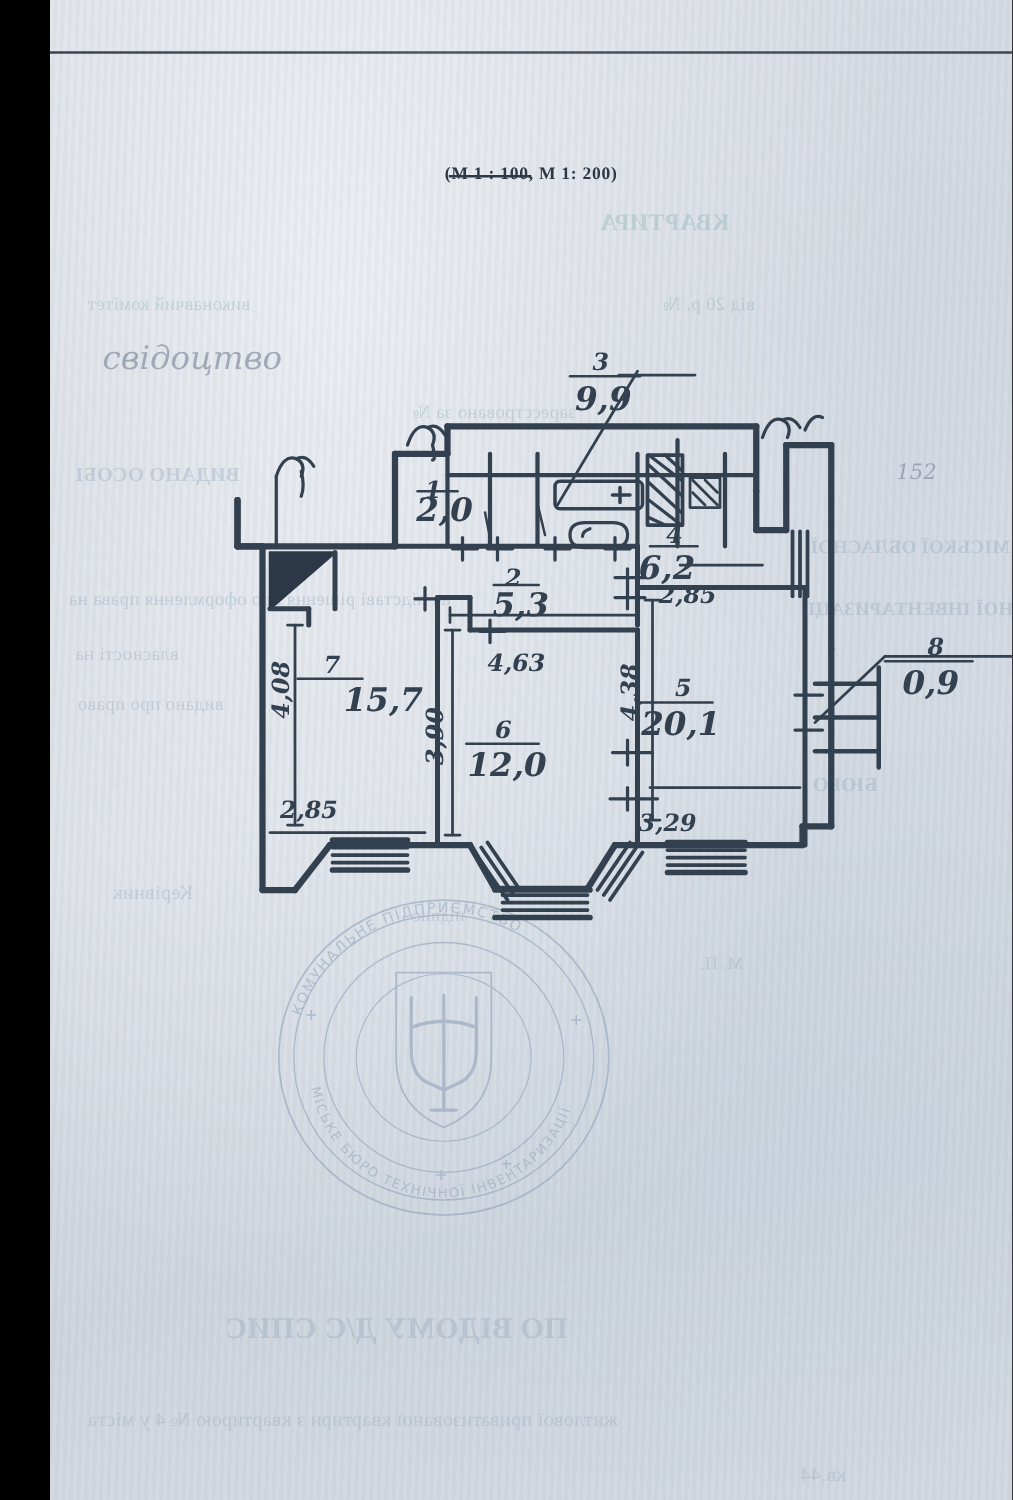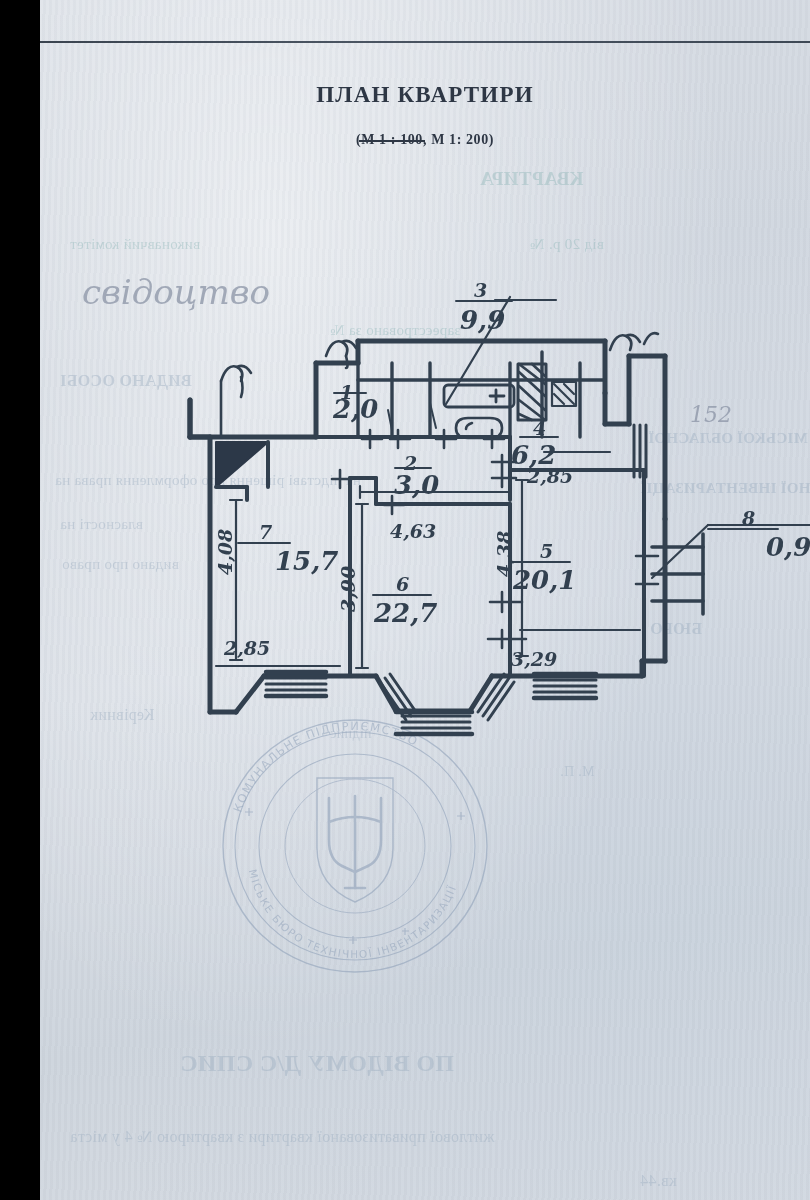--- a/index.html
+++ b/index.html
@@ -123,25 +123,24 @@
       <div class="ghost bold" style="left: 650px; top: 620px; font-size: 16px;">БЮРО</div>
       <div class="ghost" style="left: 90px; top: 706px; font-size: 16px;">Керівник</div>
       <div class="ghost" style="left: 330px; top: 726px; font-size: 14px;">підпис</div>
       <div class="ghost" style="left: 560px; top: 764px; font-size: 14px;">М. П.</div>
       <div class="ghost bold" style="left: 180px; top: 1050px; font-size: 24px;">ПО ВІДОМУ  Д/С СПИС</div>
       <div class="ghost" style="left: 70px; top: 1128px; font-size: 16px;">житлової  приватизованої  квартири  з  квартирою №  4  у  міста</div>
       <div class="ghost" style="left: 640px; top: 1172px; font-size: 16px;">кв.44</div>
     </div>
 
   <div id="hand-layer">
-      <div class="pencil" style="left: 82px; top: 272px; font-size: 34px;">свідоцтво</div>
-      <div class="pencil" style="left: 690px; top: 368px; font-size: 22px; margin-top: 34px;">152</div>
+      <div class="pencil" style="left: 82px; top: 272px; font-size: 26px;">свідоцтво</div>
+      <div class="pencil" style="left: 717px; top: 368px; font-size: 17px;">152</div>
     </div>
 
-  <div class="title" id="title-main">ПЛАН КВАРТИРИ</div>
   <div class="title" id="title-scale">
     <span>(</span><span id="scale-struck">М 1 : 100</span><span>,   М 1: 200</span><span>)</span>
   </div>
 
   <div id="seal">
     <svg width="300" height="280" viewBox="0 0 300 280">
       <defs>
         <path id="arcOuter" d="M 30,150 A 120,120 0 1,1 270,150" fill="none"></path>
         <path id="arcOuterB" d="M 42,150 A 108,108 0 1,0 258,150" fill="none"></path>
         <path id="arcInner" d="M 62,150 A 88,88 0 1,0 238,150" fill="none"></path>
@@ -380,39 +379,39 @@
       </g>
     </svg>
   </div>
 
   <div id="label-layer">
       <div class="lbl room-num" style="left: 340px; top: 381px;">1</div>
       <div class="rule" style="left: 333px; top: 392px; width: 34px;"></div>
       <div class="lbl room-area" style="left: 333px; top: 394px;">2,0</div>
       <div class="lbl room-num" style="left: 404px; top: 452px;">2</div>
       <div class="rule" style="left: 394px; top: 467px; width: 38px;"></div>
-      <div class="lbl room-area" style="left: 394px; top: 470px;">3,0</div>
+      <div class="lbl room-area" style="left: 394px; top: 470px;">5,3</div>
       <div class="lbl room-num" style="left: 474px; top: 279px;">3</div>
       <div class="rule" style="left: 455px; top: 300px; width: 58px;"></div>
       <div class="lbl room-area" style="left: 460px; top: 305px;">9,9</div>
       <div class="lbl room-num" style="left: 533px; top: 417px;">4</div>
       <div class="rule" style="left: 519px; top: 436px; width: 40px;"></div>
       <div class="lbl room-area" style="left: 511px; top: 440px;">6,2</div>
       <div class="lbl room-num" style="left: 540px; top: 540px;">5</div>
       <div class="rule" style="left: 511px; top: 561px; width: 60px;"></div>
       <div class="lbl room-area" style="left: 513px; top: 565px;">20,1</div>
       <div class="lbl room-num" style="left: 396px; top: 573px;">6</div>
       <div class="rule" style="left: 372px; top: 594px; width: 60px;"></div>
-      <div class="lbl room-area" style="left: 374px; top: 598px;">22,7</div>
+      <div class="lbl room-area" style="left: 374px; top: 598px;">12,0</div>
       <div class="lbl room-num" style="left: 259px; top: 521px;">7</div>
       <div class="rule" style="left: 237px; top: 542px; width: 54px;"></div>
       <div class="lbl room-area" style="left: 239px; top: 546px; margin-left: 36px;">15,7</div>
       <div class="lbl room-num" style="left: 742px; top: 507px;">8</div>
       <div class="rule" style="left: 707px; top: 528px; width: 72px;"></div>
-      <div class="lbl room-area" style="left: 722px; top: 532px; margin-left: 44px;">0,9</div>
+      <div class="lbl room-area" style="left: 722px; top: 532px;">0,9</div>
       <div class="lbl dim vert" style="left: 214px; top: 575px;">4,08</div>
       <div class="lbl dim" style="left: 224px; top: 637px;">2,85</div>
       <div class="lbl dim vert" style="left: 337px; top: 612px;">3,90</div>
       <div class="lbl dim" style="left: 390px; top: 520px;">4,63</div>
       <div class="lbl dim vert" style="left: 493px; top: 577px;">4,38</div>
       <div class="lbl dim" style="left: 527px; top: 465px;">2,85</div>
       <div class="lbl dim" style="left: 511px; top: 648px;">3,29</div>
     </div>
 
 </div>

